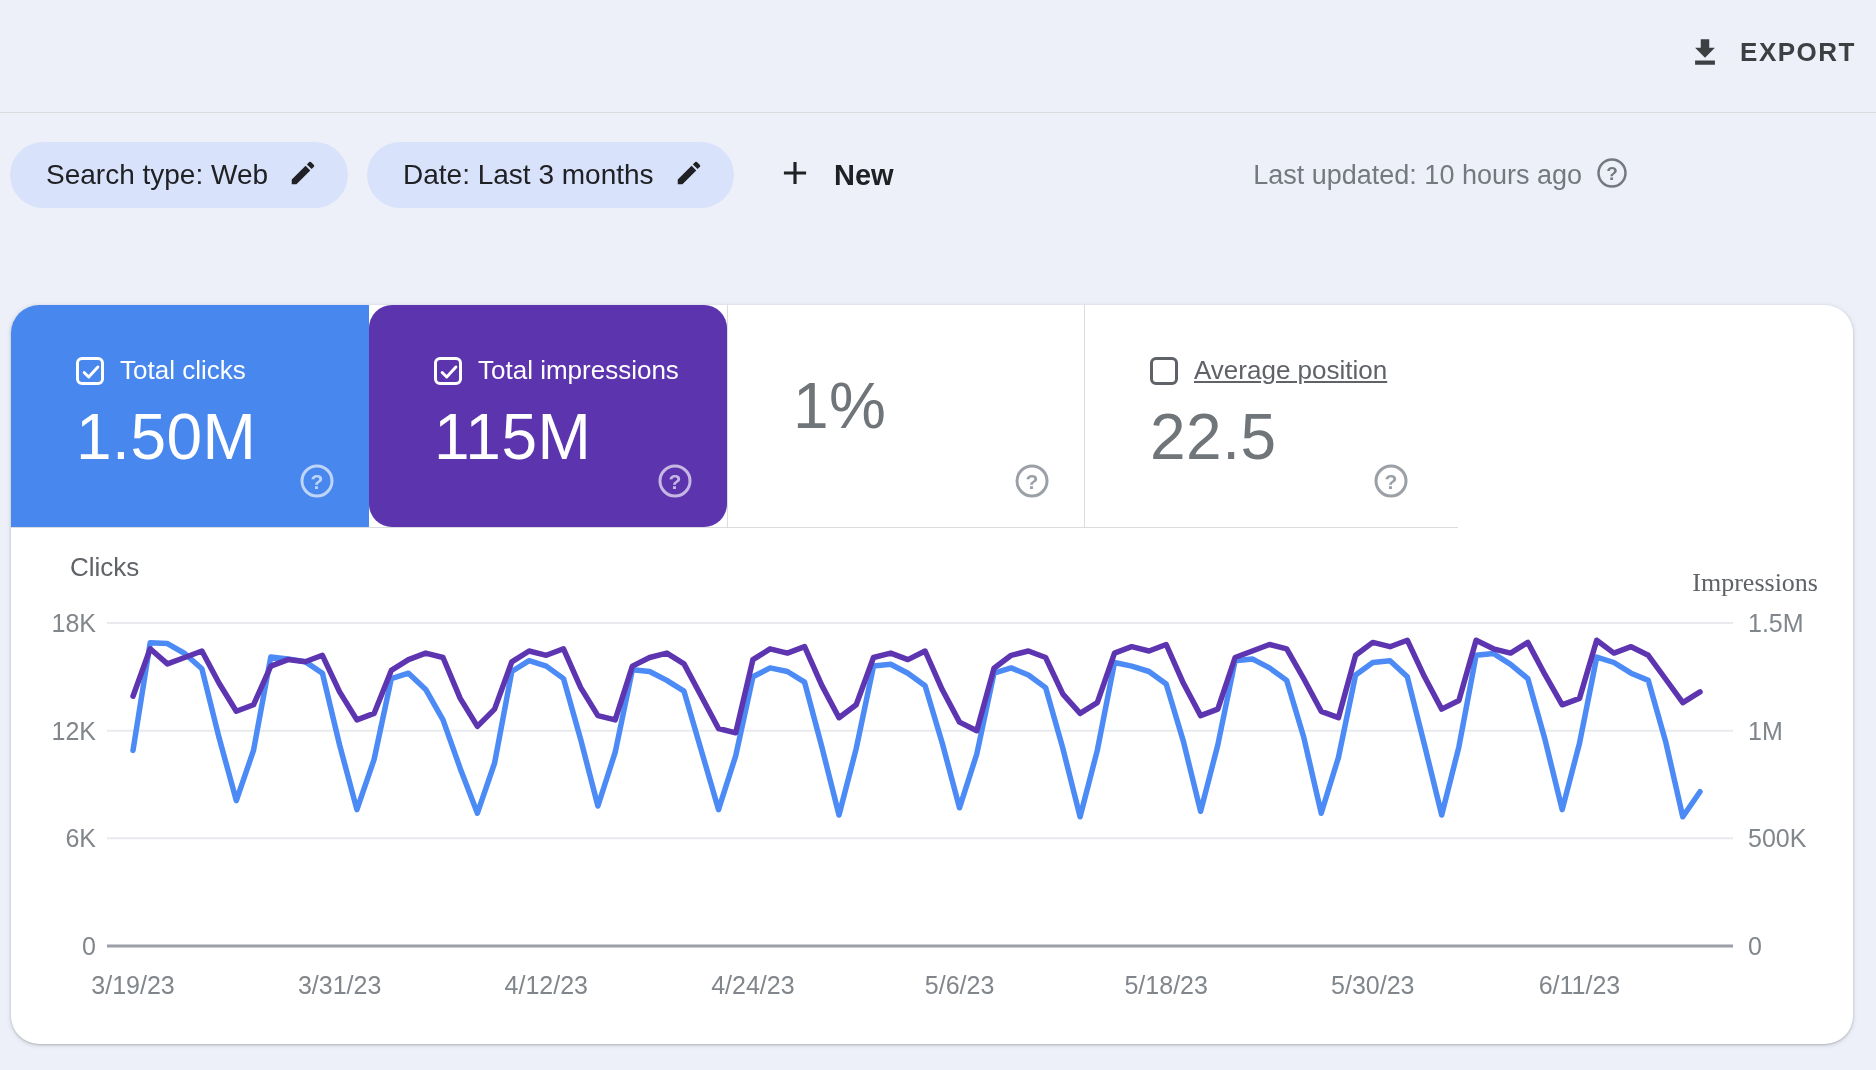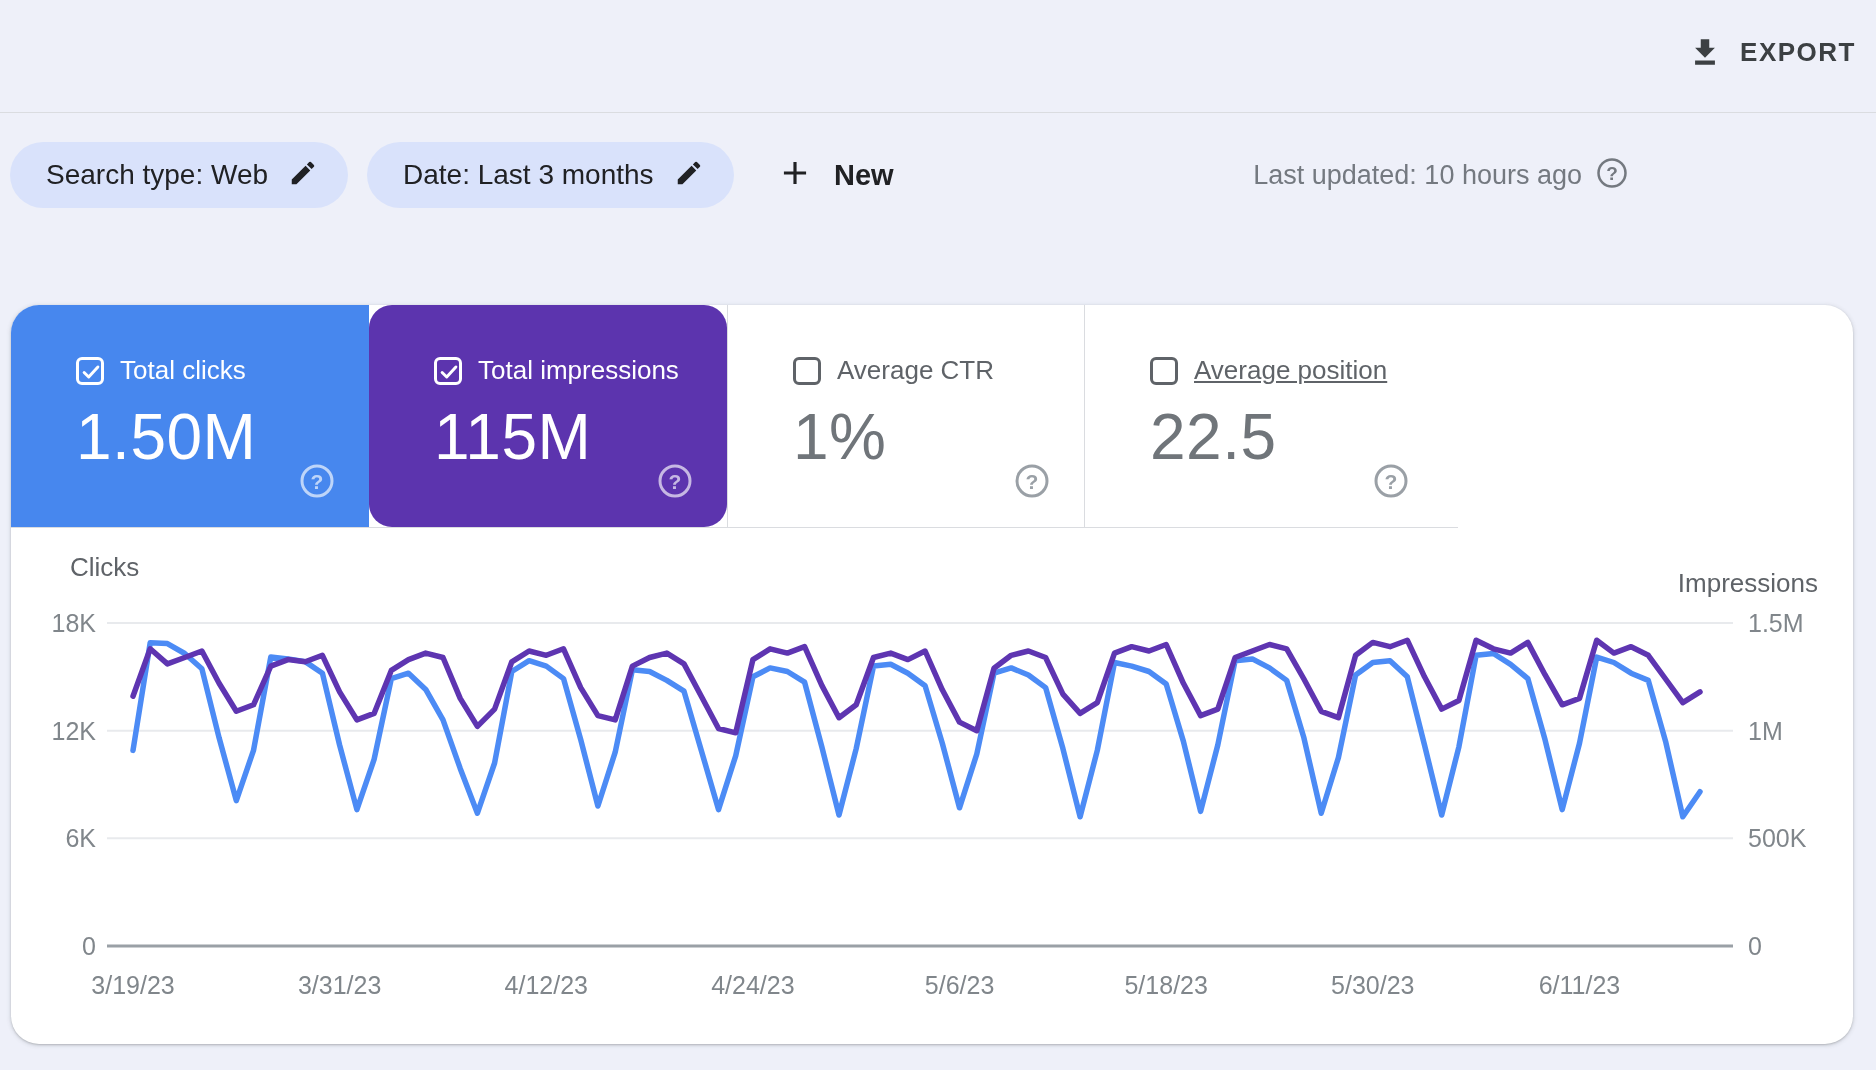--- a/index.html
+++ b/index.html
@@ -38,21 +38,21 @@
   .tiles-bottom-border { position:absolute; left:0; top:222px; width:1447px; height:1px; background:#dadce0; }
   .tile.t2 { border-left:1px solid #dadce0; border-right:1px solid #dadce0; }
   .checkbox { width:28px; height:28px; border-radius:6px; flex:0 0 28px; position:relative; }
   .checkbox.on  { border:3px solid #ffffff; }
   .checkbox.off { border:3px solid #5f6368; }
   .checkbox.on svg { position:absolute; left:1px; top:1px; }
 
   
   .axis-title { position:absolute; font-size:26px; color:#5f6368; }
   #clicks-title { left:70px; top:552px; }
-  #impressions-title { right:58px; top:568px; text-align:right; }
+  #impressions-title { right:58px; top:568px; text-align:right;font-family:Liberation Serif, serif; }
   #chart-svg { position:absolute; left:0; top:0; width:1876px; height:1070px; pointer-events:none; }
   #chart-svg text.tick { font-family:"Liberation Sans", sans-serif; font-size:25px; fill:#80868b; }
 </style>
 </head>
 <body>
 
 <div id="app">
 
   <div class="topbar">
     <div class="export-btn">
@@ -131,24 +131,20 @@
           <span class="tile-label" style="color: rgb(255, 255, 255);">Total impressions</span>
         </div>
         <div class="tile-value" style="color: rgb(255, 255, 255);">115M</div>
         <span class="help"><svg width="36" height="36" viewBox="0 0 36 36">
               <circle cx="18" cy="18" r="15" fill="none" stroke="rgba(255,255,255,0.65)" stroke-width="3"></circle>
               <text x="18" y="26" text-anchor="middle" font-family="Liberation Sans, sans-serif" font-size="21" font-weight="bold" fill="rgba(255,255,255,0.65)">?</text>
             </svg></span>
       </div>
 
       <div class="tile t2" style="background: rgb(255, 255, 255);">
-        <div class="tile-head">
-          <span class="checkbox off"></span>
-          <span class="tile-label" style="color: rgb(95, 99, 104);">Average CTR</span>
-        </div>
         <div class="tile-value" style="color: rgb(112, 117, 122);">1%</div>
         <span class="help"><svg width="36" height="36" viewBox="0 0 36 36">
               <circle cx="18" cy="18" r="15" fill="none" stroke="#9aa0a6" stroke-width="3"></circle>
               <text x="18" y="26" text-anchor="middle" font-family="Liberation Sans, sans-serif" font-size="21" font-weight="bold" fill="#9aa0a6">?</text>
             </svg></span>
       </div>
 
       <div class="tile t3" style="background: rgb(255, 255, 255);">
         <div class="tile-head">
           <span class="checkbox off"></span>

